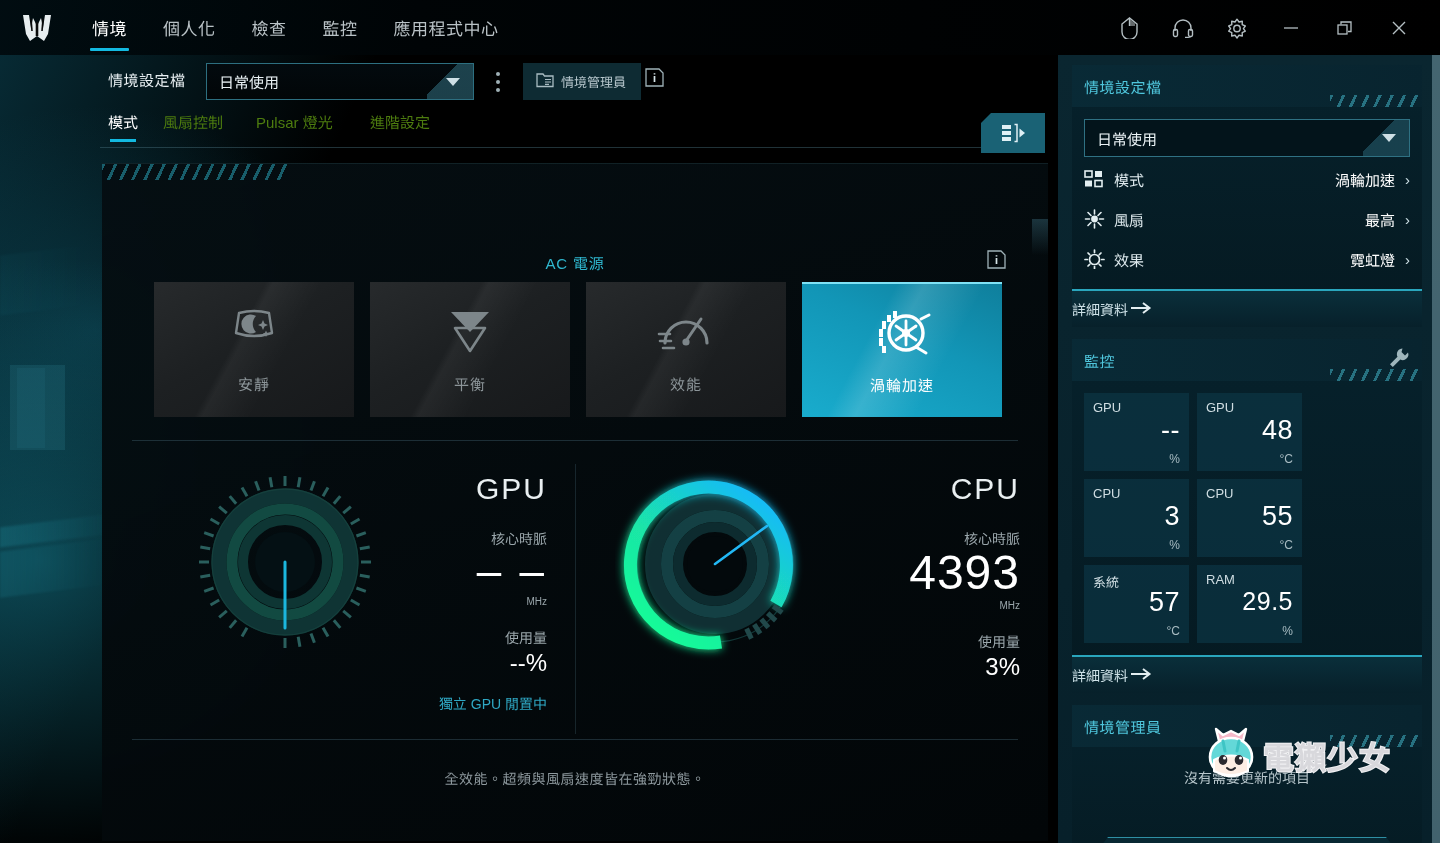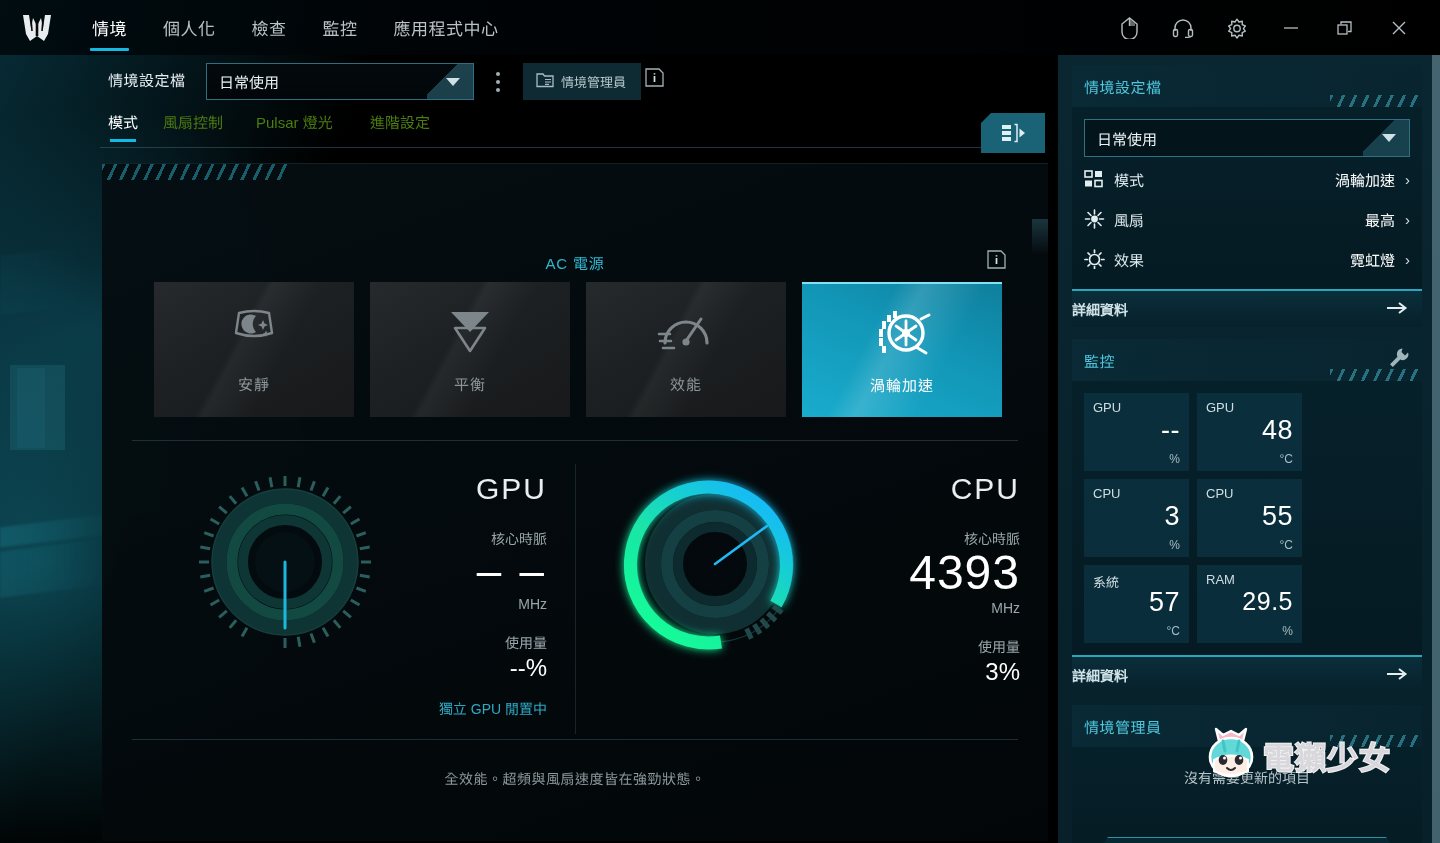--- a/index.html
+++ b/index.html
@@ -130,21 +130,21 @@
   
   .gauges { position: absolute; left: 0; top: 290px; width: 946px; height: 290px; display: flex; }
   .gauge-half { width: 473px; height: 290px; position: relative; }
   .vsep { position: absolute; left: 473px; top: 300px; width: 1px; height: 270px; background: rgba(70,105,120,.3); }
   .dial { position: absolute; top: 10px; }
   .readout { position: absolute; right: 28px; top: 18px; text-align: right; }
   .r-title { font-size: 30px; color: #e9eff1; letter-spacing: 2px; font-weight: 300; }
   .r-sub { font-size: 14px; color: #9aa6ab; margin-top: 22px; }
   .r-big { font-size: 44px; color: #fff; font-weight: 300; letter-spacing: 1px; line-height: 1.05; }
   .r-big.dim { letter-spacing: 3px; }
-  .r-unit { font-size: 14px; color: #9aa6ab; margin-top: 2px; }
+  .r-unit { font-size: 10px; color: #9aa6ab; margin-top: 2px; }
   .r-sub2 { font-size: 14px; color: #9aa6ab; margin-top: 20px; }
   .r-pct { font-size: 24px; color: #fff; font-weight: 300; margin-top: 2px; }
   .r-note { font-size: 14px; color: #2fa8c4; margin-top: 16px; }
 
   .desc { position: absolute; left: 0; right: 0; top: 598px; text-align: center; }
   .desc-t { font-size: 14px; color: #b9c3c7; }
   .desc-b { font-size: 14px; color: #8e999e; margin-top: 6px; letter-spacing: .5px; }
 
   
   .sidebar { position: absolute; left: 1058px; top: 55px; width: 382px; height: 788px;
@@ -158,23 +158,22 @@
   .sb-head .t { color: #4fc6dc; font-size: 15px; letter-spacing: .5px; }
   .sb-head::after {
     content: ""; position: absolute; right: 0; bottom: -0px; width: 92px; height: 12px;
     background: repeating-linear-gradient(115deg, rgba(70,190,210,.5) 0 3px, rgba(0,0,0,0) 3px 11px);
   }
   .sb-head .tool { margin-left: auto; cursor: pointer; }
   .sb-body { background: linear-gradient(180deg, rgba(6,32,42,.95), rgba(5,26,34,.95)); padding: 12px; }
   .sb-foot {
     height: 38px; border-top: 2px solid #2aa6bd;
     background: linear-gradient(180deg, rgba(10,48,60,.9), rgba(7,32,42,.9));
-    display: flex; align-items: center; justify-content: space-between; padding-right: 14px; gap: 3px; cursor: pointer;
+    display: flex; align-items: center; justify-content: flex-start; padding-right: 14px; gap: 3px; cursor: pointer;
     position: relative;
-    font-weight: bold;
   }
   .sb-foot .lbl { color: #cfe2e8; font-size: 14px; }
 
   .sb-select {
     height: 38px; border: 1px solid #2f7183; background: rgba(3,18,24,.8);
     display: flex; align-items: center; padding-left: 12px; color: #eaf2f5; font-size: 15px;
     position: relative; cursor: pointer;
   }
   .sb-select .caret-bg { position: absolute; right: 0; top: 0; width: 46px; height: 100%;
     background: linear-gradient(135deg, rgba(0,0,0,0) 38%, rgba(40,100,118,.55) 38%); }

